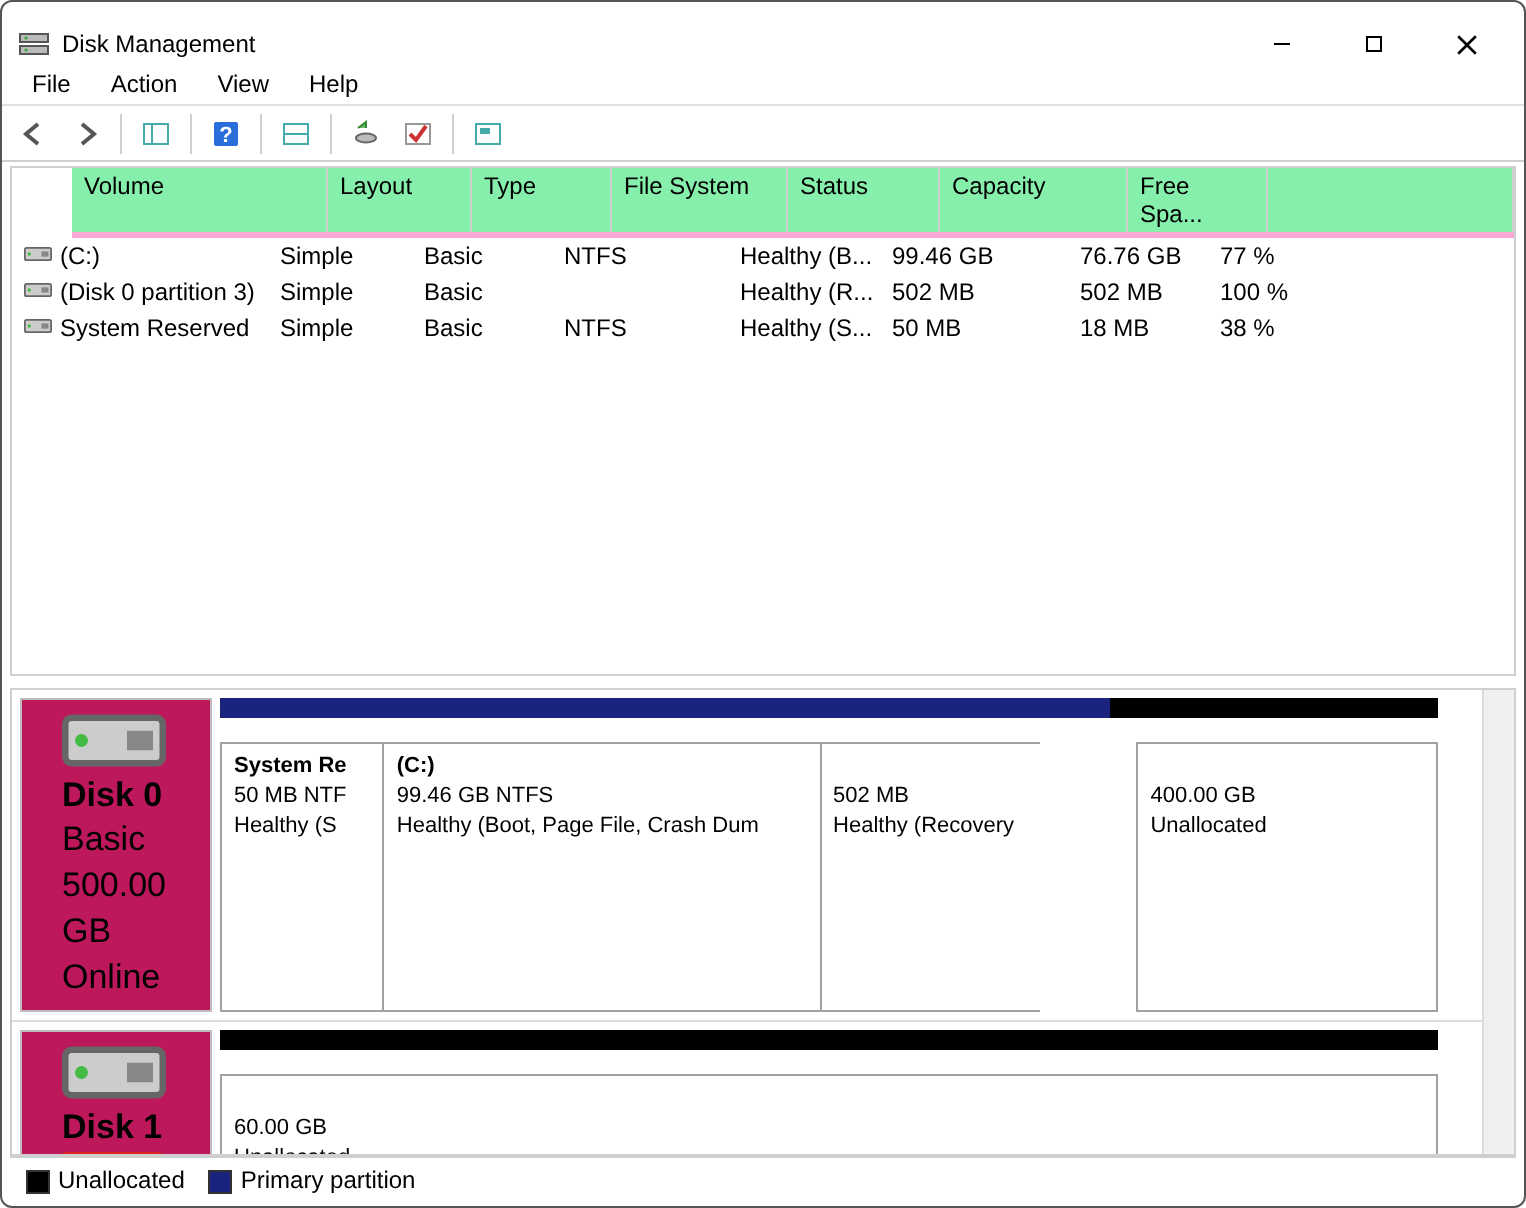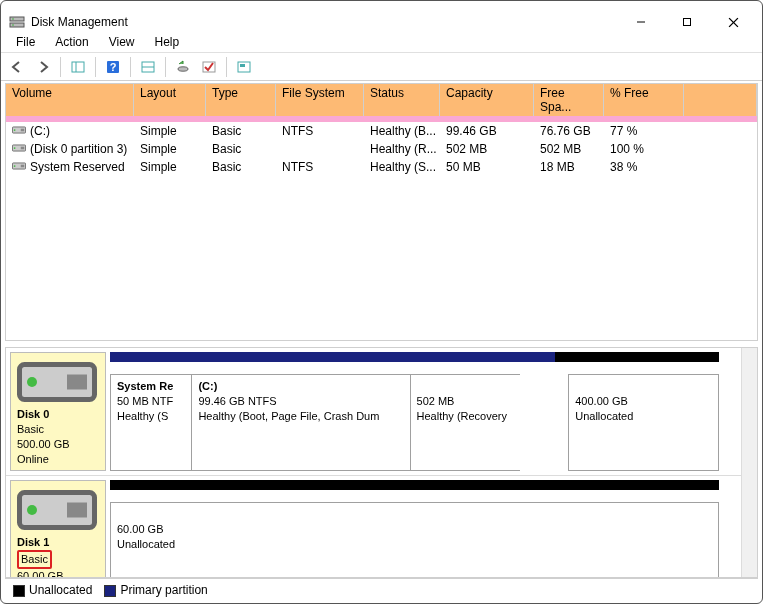--- a/index.html
+++ b/index.html
@@ -59,23 +59,24 @@
   .toolbar .btn svg { width:16px; height:16px; }
   .toolbar .sep { width:1px; height:20px; background:#d0d0d0; margin:0 3px;}
   
   .vol-table {
     border: 1px solid #cfcfcf;
     margin: 2px 4px 0 4px;
     flex: 0 0 auto;
   }
   .vol-header {
     display: flex;
-    background: #fdba74;
-    border-bottom: 6px solid #f9a8d4;
+    background: #86efac;
+    border-bottom: 3px solid #f9a8d4;
     font-size: 12px;
+    margin-left: 30px;
   }
   .vol-header .col {
     border-right: 1px solid #cfcfcf;
     padding: 2px 6px;
     color: #000;
   }
   .col-vol { width: 128px; }
   .col-layout { width: 72px; }
   .col-type { width: 70px; }
   .col-fs { width: 88px; }
@@ -98,25 +99,25 @@
   }
   .disk-row {
     display:flex;
     border-bottom: 1px solid #dcdcdc;
     padding: 4px;
     gap:0;
   }
   .disk-info {
     width: 96px;
     border: 1px solid #bcbcbc;
-    padding: 4px 6px;
-    font-size: 11px;
+    padding: 4px 20px;
+    font-size: 17px;
     line-height: 1.35;
     margin-right: 4px;
-    background:#fef9c3;
+    background:#be185d;
   }
   .disk-info svg { vertical-align:middle; margin-right:2px;}
   .disk-partitions {
     flex: 1;
     display:flex;
     flex-direction:column;
     gap:12px;
     margin-right: 18px;
   }
   .disk-strip {
@@ -249,21 +250,20 @@
 
 <div class="vol-table">
   <div class="vol-header">
     <div class="col col-vol">Volume</div>
     <div class="col col-layout">Layout</div>
     <div class="col col-type">Type</div>
     <div class="col col-fs">File System</div>
     <div class="col col-status">Status</div>
     <div class="col col-cap">Capacity</div>
     <div class="col col-free">Free Spa...</div>
-    <div class="col col-pct">% Free</div>
     <div class="col col-extra"></div>
   </div>
   <div class="vol-body" id="vol-body">
       <div class="vol-row">
         <div class="cell col-vol">
           <span><svg class="ic" viewBox="0 0 16 10">
               <rect x="0.5" y="1.5" width="15" height="7" rx="1" fill="#ccc" stroke="#666"></rect>
               <circle cx="3" cy="5" r="1" fill="#4b4"></circle>
               <rect x="10" y="3.5" width="4" height="3" fill="#888"></rect>
             </svg></span>

